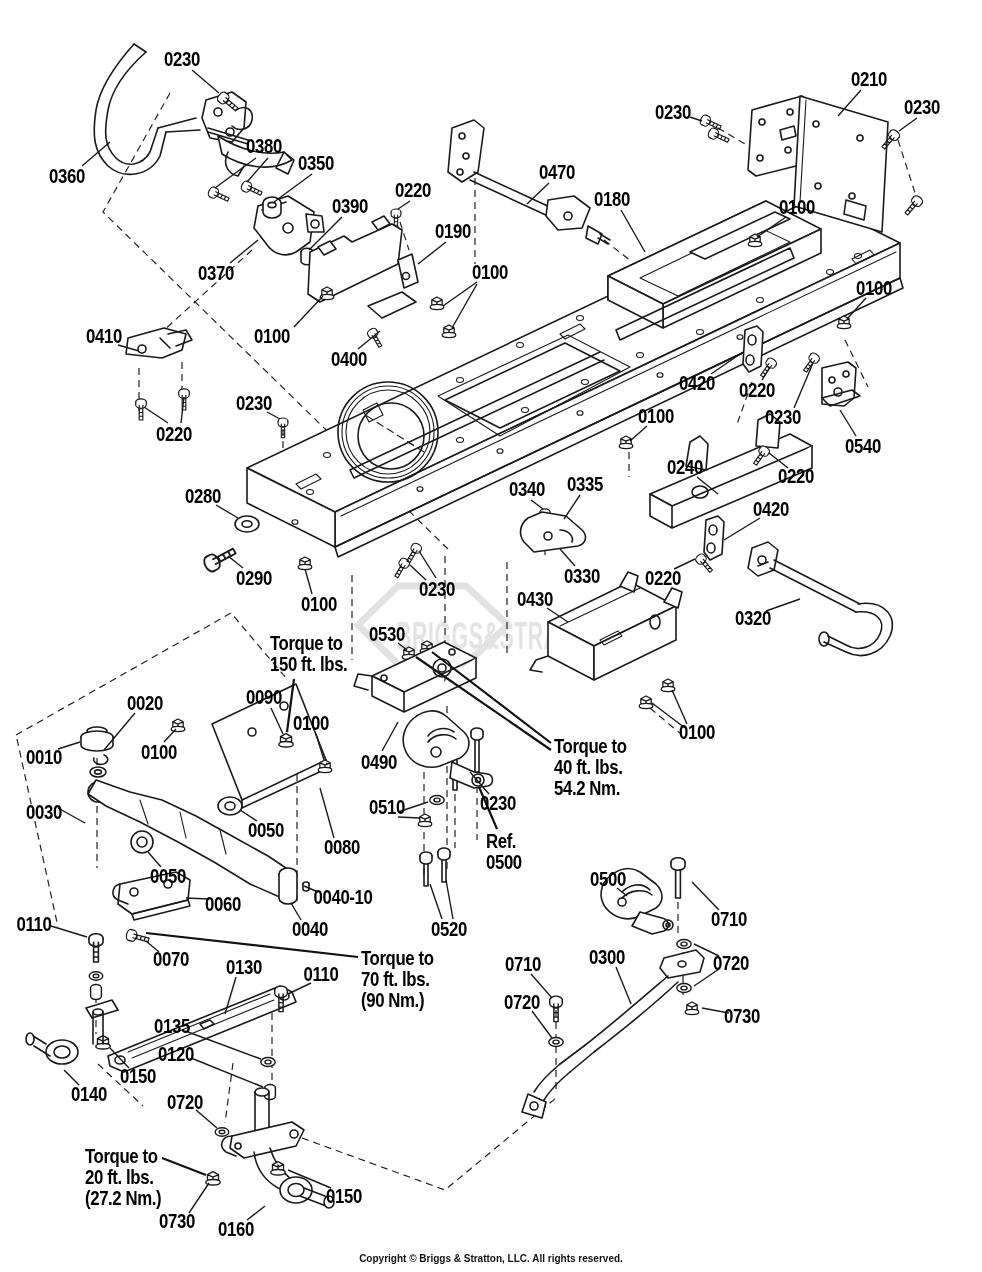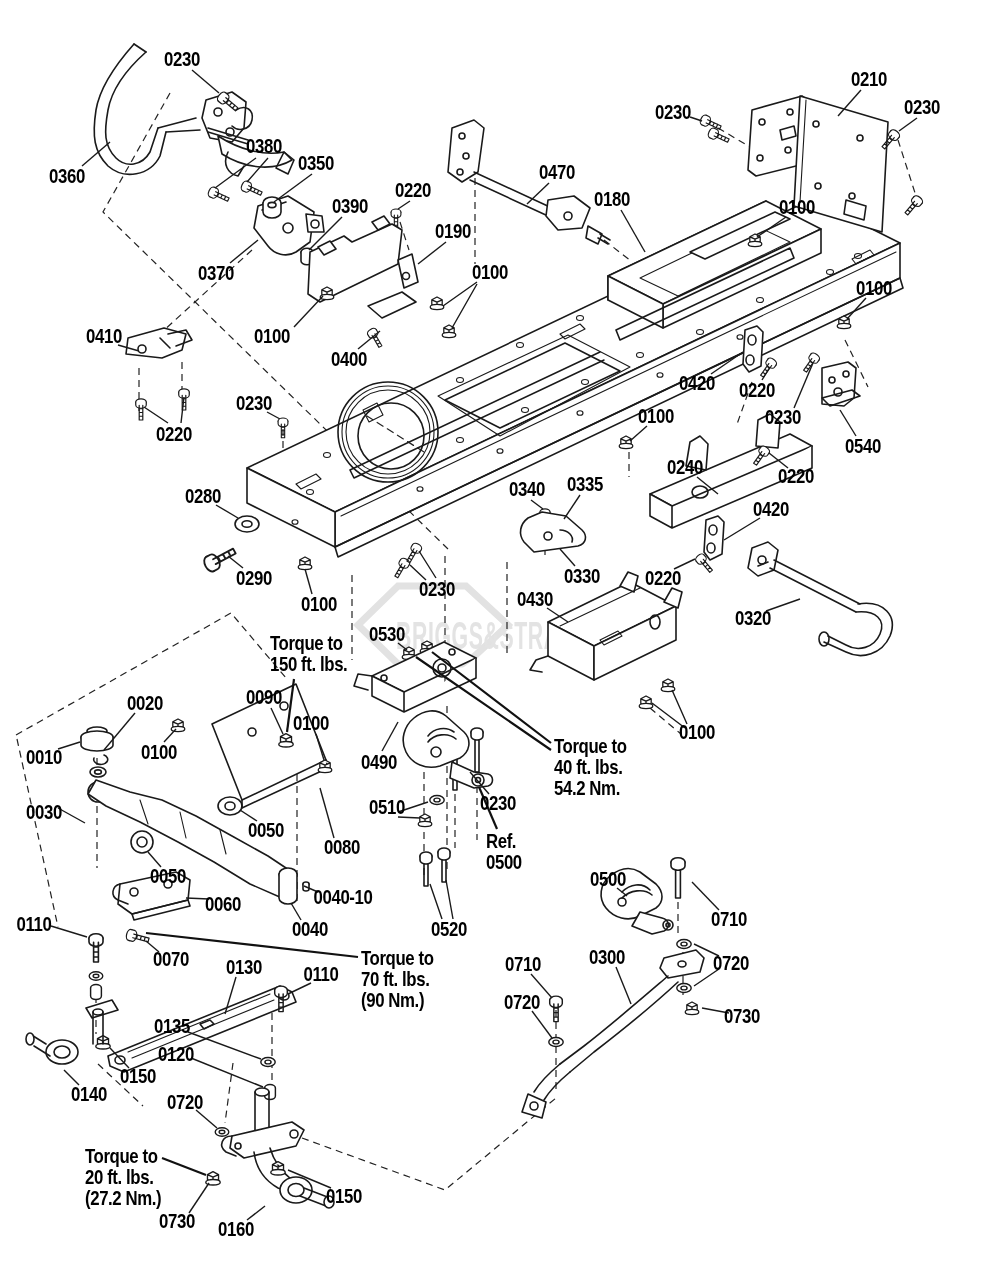--- a/index.html
+++ b/index.html
@@ -615,14 +615,15 @@
         <div>Torque to</div>
         <div>20 ft. lbs.</div>
         <div>(27.2 Nm.)</div>
       </div>
       <div class="torque-note" style="left: 486px; top: 830px;">
         <div>Ref.</div>
         <div>0500</div>
       </div>
     </div>
 
+<div class="footer">Copyright © Briggs &amp; Stratton, LLC. All rights reserved.</div>
 
 </div>
 
 </body></html>

